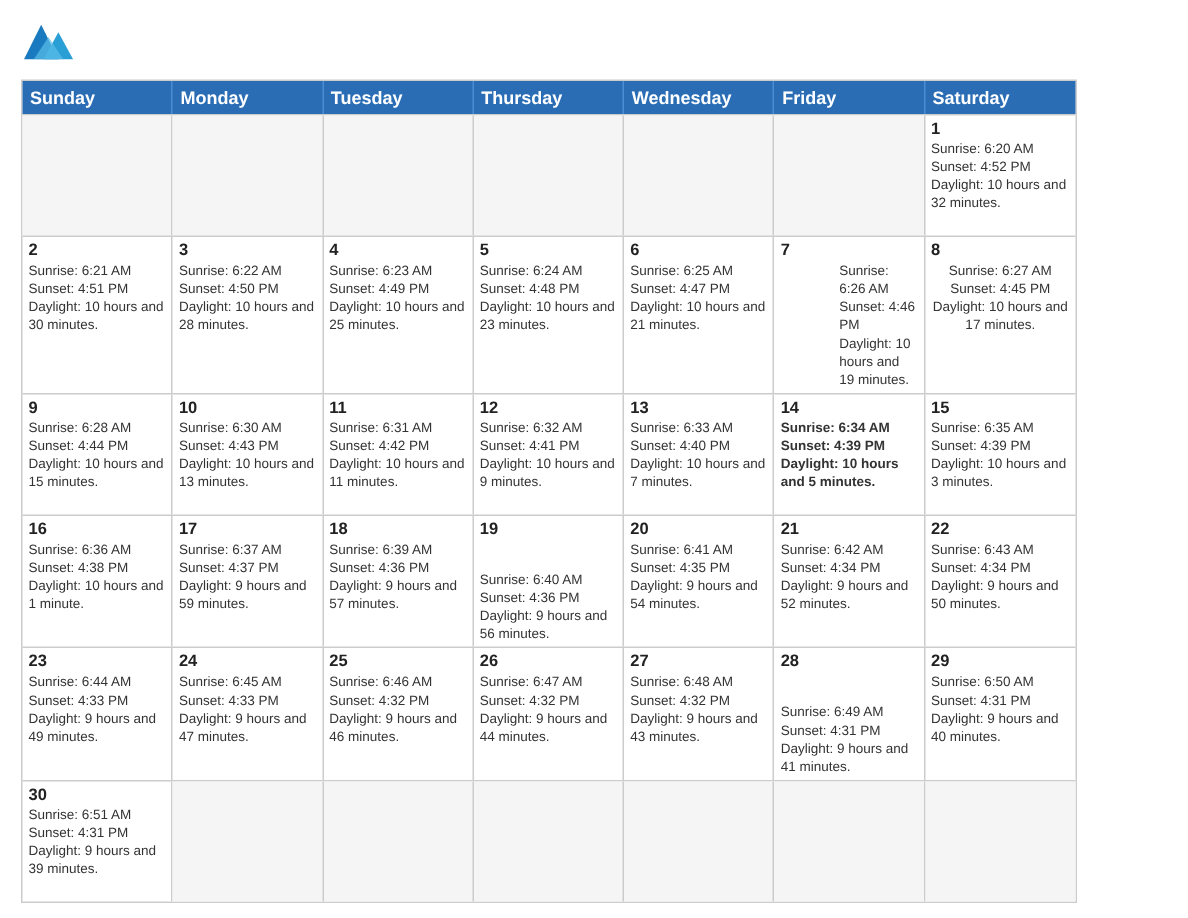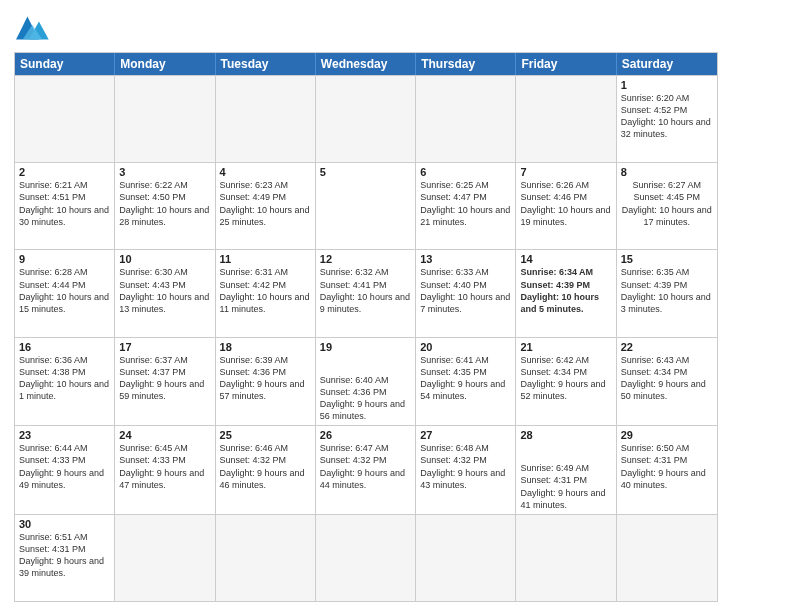--- a/index.html
+++ b/index.html
@@ -134,22 +134,22 @@
       <div class="month-title"></div>
       <div class="location"></div>
     </div>
   </div>
 
   <div class="calendar">
     <div class="cal-header-row">
     <div class="cal-header-cell">Sunday</div>
         <div class="cal-header-cell">Monday</div>
         <div class="cal-header-cell">Tuesday</div>
+        <div class="cal-header-cell">Thursday</div>
         <div class="cal-header-cell">Wednesday</div>
-        <div class="cal-header-cell">Thursday</div>
         <div class="cal-header-cell">Friday</div>
         <div class="cal-header-cell">Saturday</div>
       </div>
     <div class="cal-body">
     <div class="cal-row">
           <div class="cal-cell empty"></div>
           <div class="cal-cell empty"></div>
           <div class="cal-cell empty"></div>
           <div class="cal-cell empty"></div>
           <div class="cal-cell empty"></div>
@@ -175,30 +175,33 @@
 Daylight: 10 hours and 28 minutes.</div>
           </div>
           <div class="cal-cell">
             <div class="day-num">4</div>
             <div class="cell-info" style="white-space: pre-line;">Sunrise: 6:23 AM
 Sunset: 4:49 PM
 Daylight: 10 hours and 25 minutes.</div>
           </div>
           <div class="cal-cell">
             <div class="day-num">5</div>
+            <div class="cell-info" style="white-space: pre-line;">Sunrise: 6:24 AM
+Sunset: 4:48 PM
+Daylight: 10 hours and 23 minutes.</div>
           </div>
           <div class="cal-cell">
             <div class="day-num">6</div>
             <div class="cell-info" style="white-space: pre-line;">Sunrise: 6:25 AM
 Sunset: 4:47 PM
 Daylight: 10 hours and 21 minutes.</div>
           </div>
           <div class="cal-cell">
             <div class="day-num">7</div>
-            <div class="cell-info" style="white-space: pre-line;">Sunrise: 6:26 AM
+            <div class="cell-info" style="white-space: pre-line; margin-left: 39px;">Sunrise: 6:26 AM
 Sunset: 4:46 PM
 Daylight: 10 hours and 19 minutes.</div>
           </div>
           <div class="cal-cell">
             <div class="day-num">8</div>
             <div class="cell-info" style="white-space: pre-line; text-align: center;">Sunrise: 6:27 AM
 Sunset: 4:45 PM
 Daylight: 10 hours and 17 minutes.</div>
           </div>
         </div>

